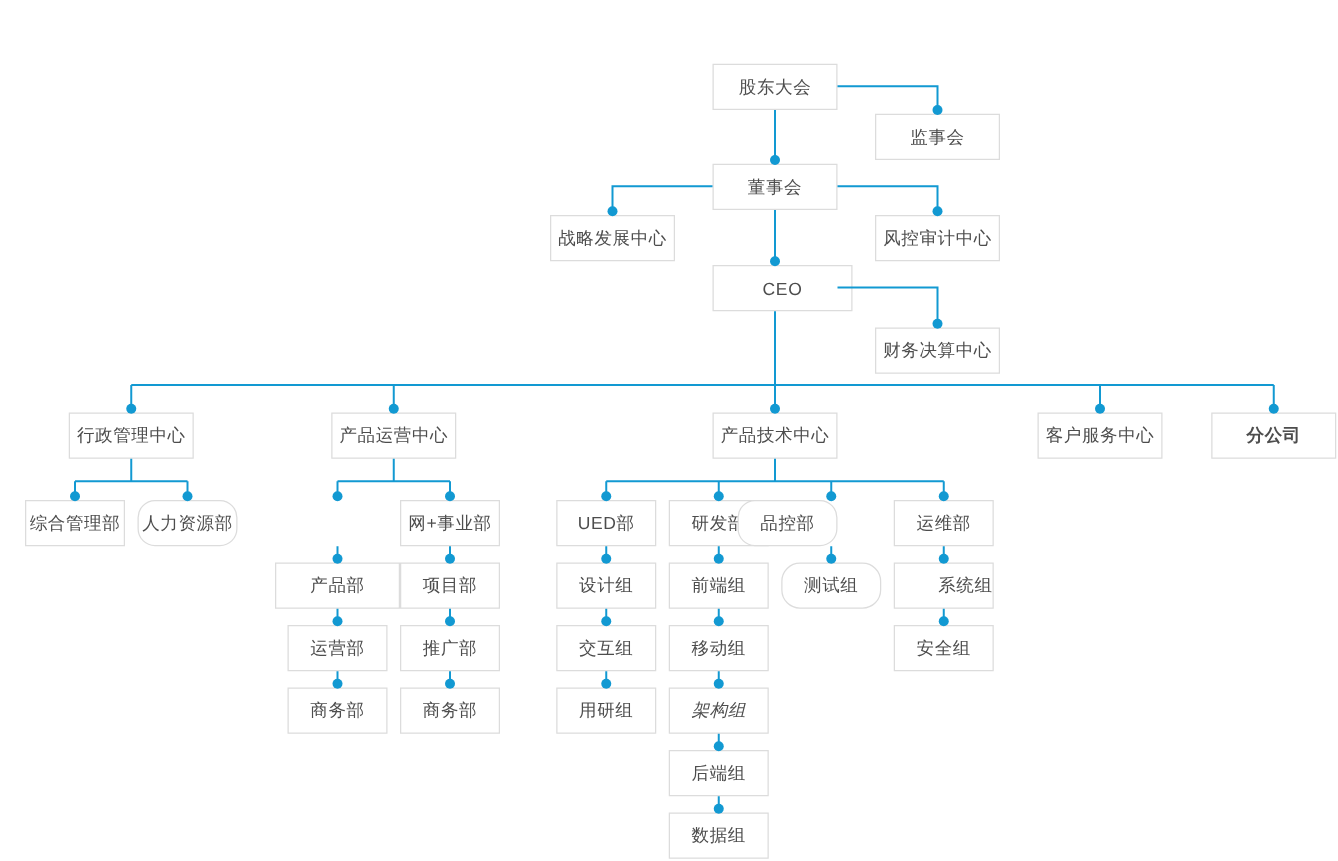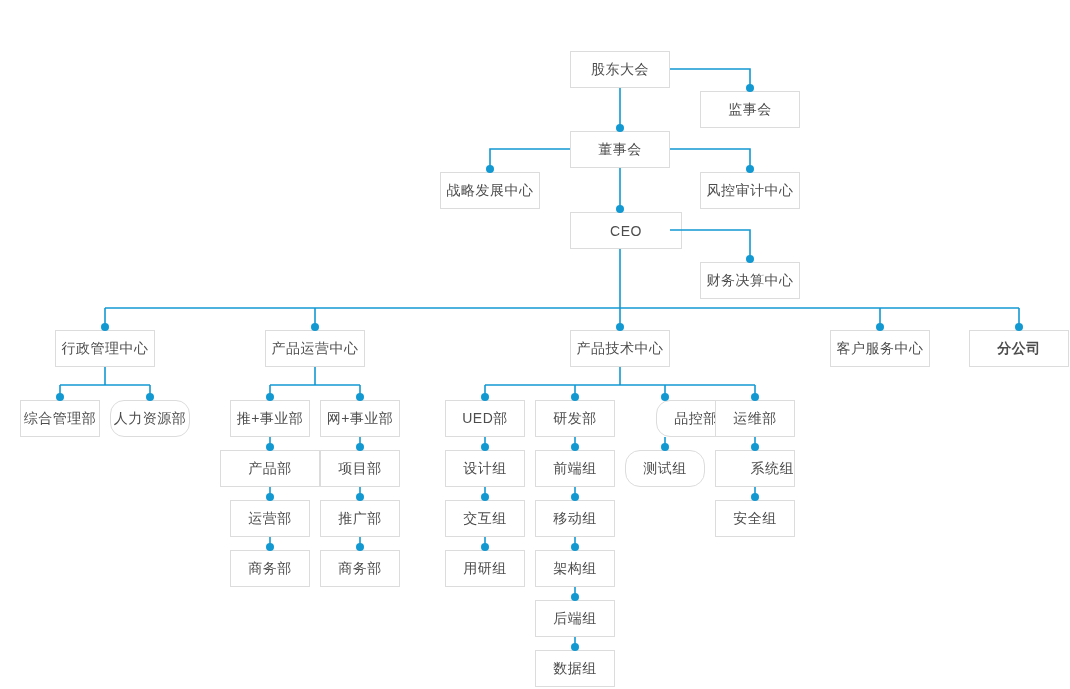--- a/index.html
+++ b/index.html
@@ -161,23 +161,20 @@
     </div>
     <div class="node" style="left: 969px; top: 330px; width: 100px; height: 37px; font-weight: bold;">
       <span>分公司</span>
     </div>
     <div class="node" style="left: 20px; top: 400px; width: 80px; height: 37px;">
       <span>综合管理部</span>
     </div>
     <div class="node" style="left: 110px; top: 400px; width: 80px; height: 37px; border-radius: 14px;">
       <span>人力资源部</span>
     </div>
-    <div class="node" style="left: 230px; top: 400px; width: 80px; height: 37px;">
-      <span>推+事业部</span>
-    </div>
     <div class="node" style="left: 320px; top: 400px; width: 80px; height: 37px;">
       <span>网+事业部</span>
     </div>
     <div class="node" style="left: 220px; top: 450px; width: 100px; height: 37px;">
       <span>产品部</span>
     </div>
     <div class="node" style="left: 230px; top: 500px; width: 80px; height: 37px;">
       <span>运营部</span>
     </div>
     <div class="node" style="left: 230px; top: 550px; width: 80px; height: 37px;">
@@ -191,42 +188,42 @@
     </div>
     <div class="node" style="left: 320px; top: 550px; width: 80px; height: 37px;">
       <span>商务部</span>
     </div>
     <div class="node" style="left: 445px; top: 400px; width: 80px; height: 37px;">
       <span>UED部</span>
     </div>
     <div class="node" style="left: 535px; top: 400px; width: 80px; height: 37px;">
       <span>研发部</span>
     </div>
-    <div class="node" style="left: 656px; top: 400px; width: 80px; height: 37px; border-radius: 14px;">
+    <div class="node" style="left: 590px; top: 400px; width: 80px; height: 37px; border-radius: 14px;">
       <span>品控部</span>
     </div>
     <div class="node" style="left: 715px; top: 400px; width: 80px; height: 37px;">
       <span>运维部</span>
     </div>
     <div class="node" style="left: 445px; top: 450px; width: 80px; height: 37px;">
       <span>设计组</span>
     </div>
     <div class="node" style="left: 445px; top: 500px; width: 80px; height: 37px;">
       <span>交互组</span>
     </div>
     <div class="node" style="left: 445px; top: 550px; width: 80px; height: 37px;">
       <span>用研组</span>
     </div>
     <div class="node" style="left: 535px; top: 500px; width: 80px; height: 37px;">
       <span>移动组</span>
     </div>
     <div class="node" style="left: 535px; top: 450px; width: 80px; height: 37px;">
       <span>前端组</span>
     </div>
-    <div class="node" style="left: 535px; top: 550px; width: 80px; height: 37px;">
+    <div class="node" style="left: 535px; top: 550px; width: 80px; height: 37px; font-style: italic;">
       <span>架构组</span>
     </div>
     <div class="node" style="left: 535px; top: 600px; width: 80px; height: 37px;">
       <span>后端组</span>
     </div>
     <div class="node" style="left: 535px; top: 650px; width: 80px; height: 37px;">
       <span>数据组</span>
     </div>
     <div class="node" style="left: 625px; top: 450px; width: 80px; height: 37px; border-radius: 15px;">
       <span>测试组</span>

